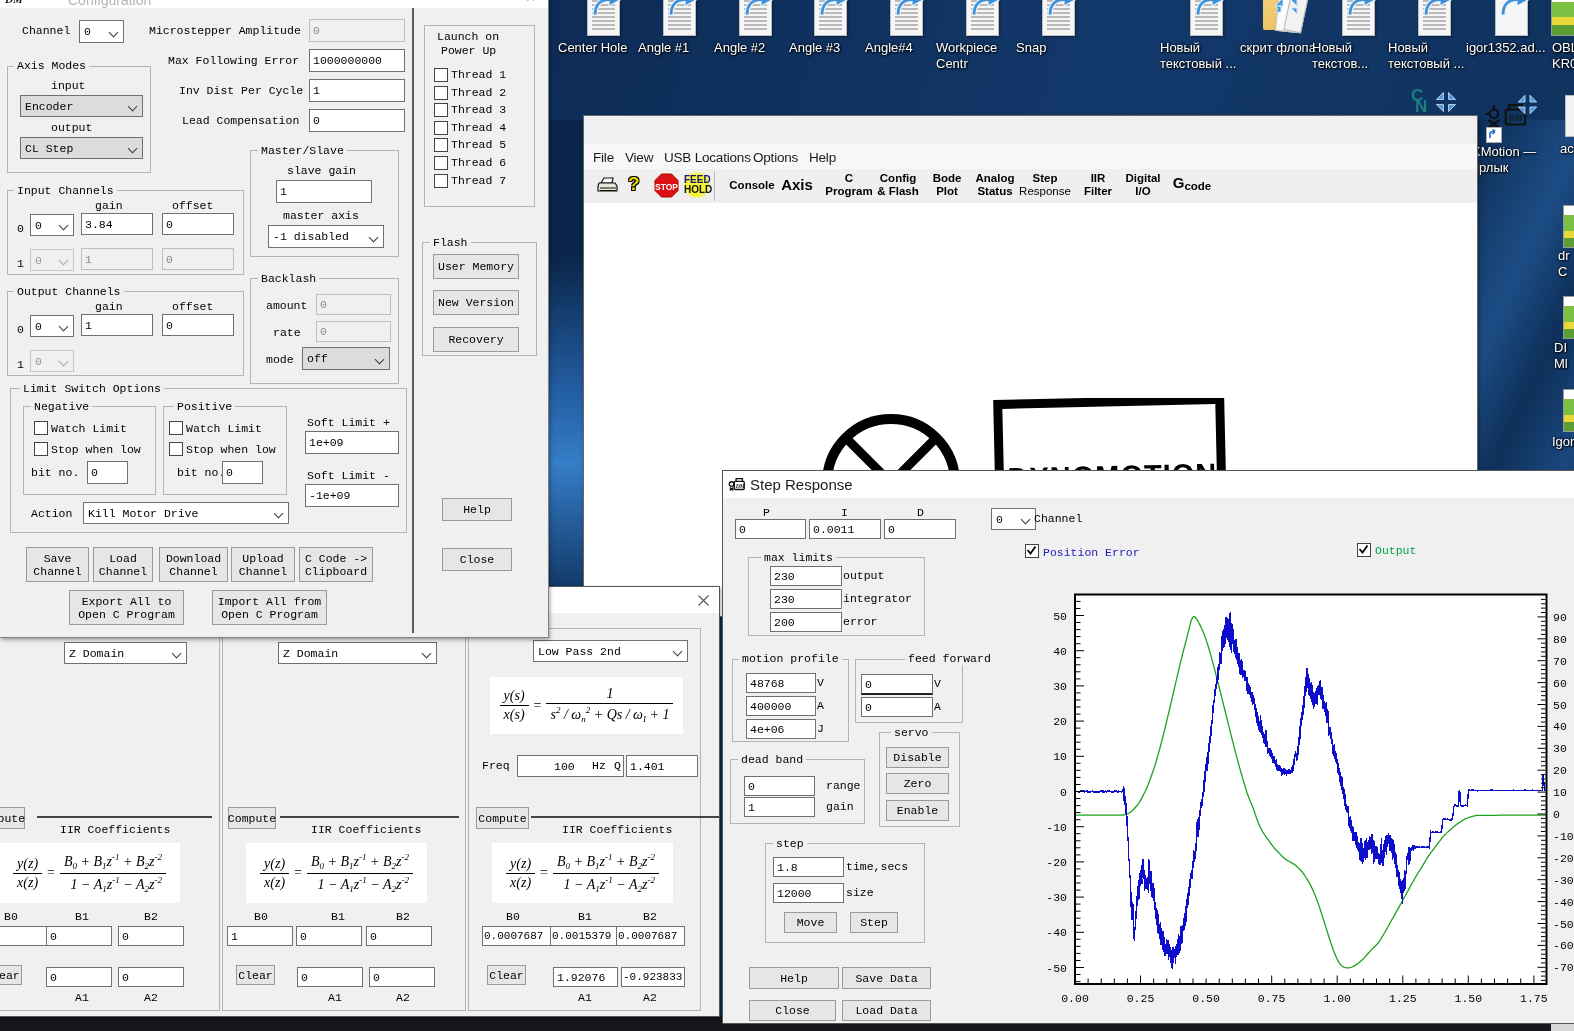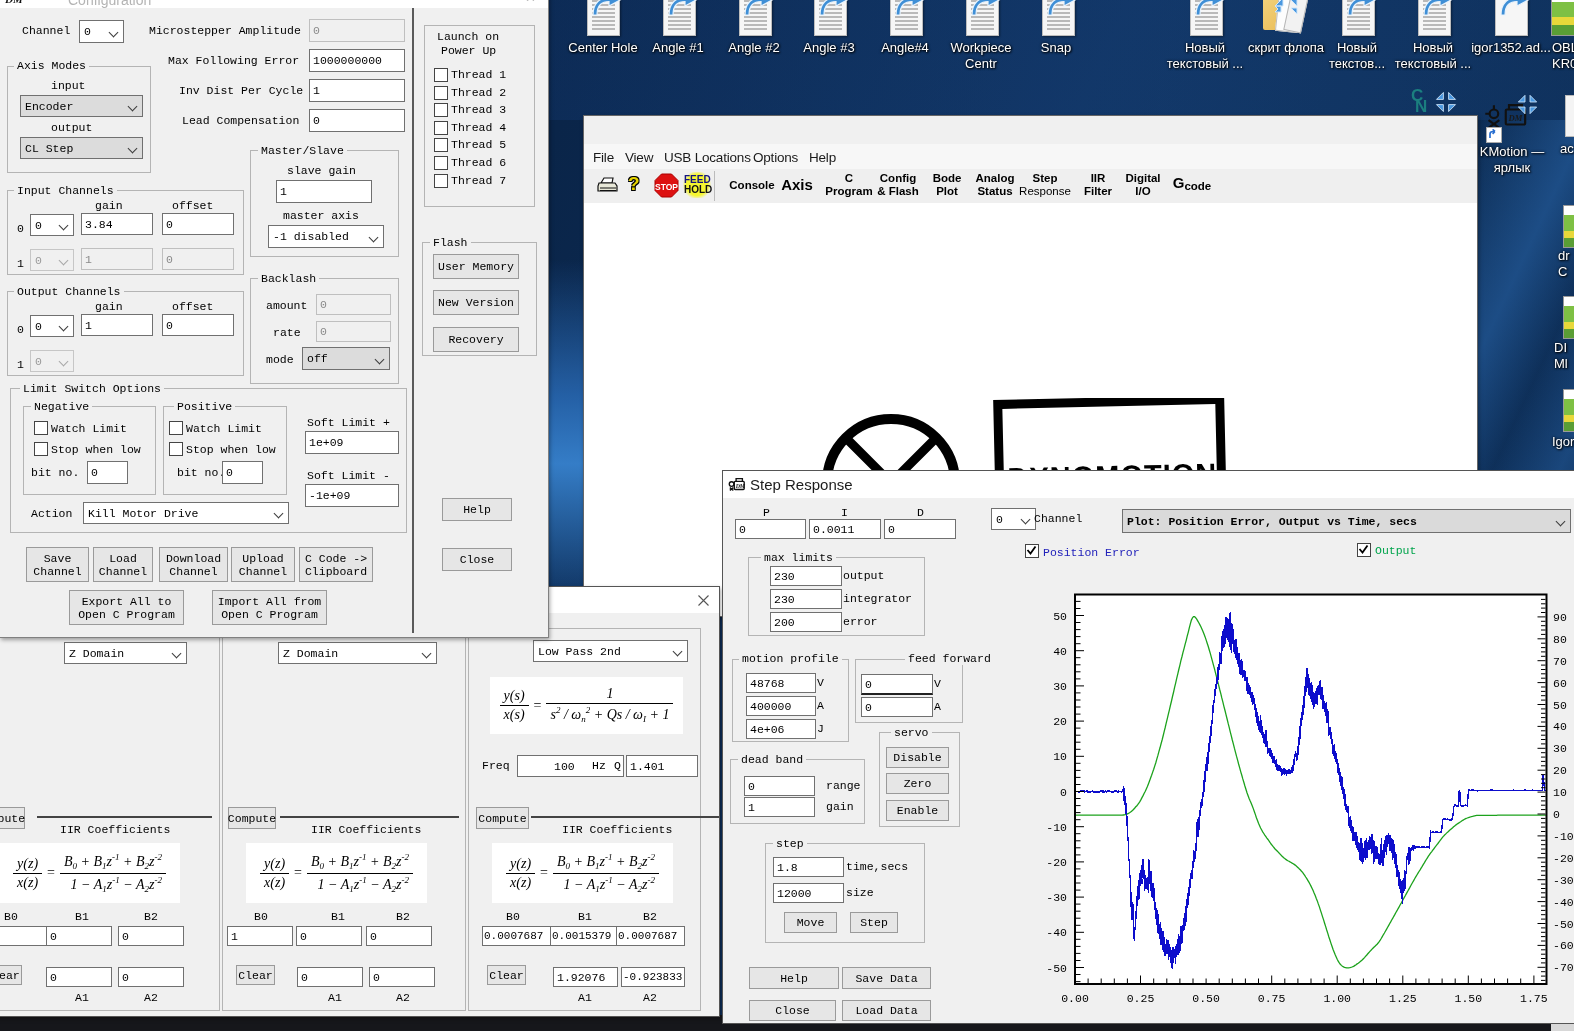--- a/index.html
+++ b/index.html
@@ -1,20 +1,20 @@
 <!DOCTYPE html>
 <html><head><meta charset="utf-8">
 <style>
 html,body{margin:0;padding:0;width:1574px;height:1031px;overflow:hidden;}
 body{font-family:"Liberation Sans",sans-serif;background:#0d2c55;position:relative;}
 .abs{position:absolute;}
 
 #desk{position:absolute;left:0;top:0;width:1574px;height:1031px;
 background:linear-gradient(115deg,#081e3c 0%,#0a2549 30%,#0d2d58 55%,#0b294e 80%,#082040 100%);}
-.ic-label{position:absolute;color:#fff;font-size:13px;text-align:center;text-shadow:1px 1px 2px #000,0 0 3px #000;line-height:16px;}
+.ic-label{position:absolute;color:#fff;font-size:13px;text-shadow:1px 1px 2px #000,0 0 3px #000;line-height:16px;}
 .doc{position:absolute;width:31px;height:40px;background:#f6f6f6;border:1px solid #bdbdbd;box-shadow:1px 1px 2px rgba(0,0,0,.4);}
 .doc .lines{position:absolute;left:4px;right:4px;top:3px;bottom:3px;background:repeating-linear-gradient(#f6f6f6 0,#f6f6f6 2px,#b9b9b9 2px,#b9b9b9 4px);}
 
 .win{position:absolute;background:#f0f0f0;border:1px solid #7b7b7b;box-shadow:1px 2px 4px rgba(0,0,0,.35);}
 .tbar{position:absolute;left:0;right:0;top:0;background:#fff;}
 .edit{position:absolute;background:#fff;border:1px solid #707070;font-family:"Liberation Mono",monospace;font-size:11.5px;color:#000;padding:0 0 0 3px;display:flex;align-items:center;}
 .edit.dis{background:#f0f0f0;border-color:#bfbfbf;color:#8a8a8a;}
 .cmb{position:absolute;background:#fff;border:1px solid #707070;font-family:"Liberation Mono",monospace;font-size:11.5px;color:#000;display:flex;align-items:center;padding-left:4px;}
 .cmb.gray{background:#dcdcdc;}
 .cmb .chev{position:absolute;right:5px;top:50%;margin-top:-4px;width:8px;height:8px;}
@@ -331,21 +331,20 @@
  </div>
  <div class="abs" style="left:0;top:27px;width:860px;height:525px;" id="stepbody">
   <div class="lbl" style="left:40px;top:8px;">P</div>
   <div class="lbl" style="left:118px;top:8px;">I</div>
   <div class="lbl" style="left:194px;top:8px;">D</div>
   <div class="edit" style="left:12px;top:21px;width:66px;height:18px;">0</div>
   <div class="edit" style="left:86px;top:21px;width:67px;height:18px;">0.0011</div>
   <div class="edit" style="left:161px;top:21px;width:67px;height:18px;">0</div>
   <div class="cmb" style="left:268px;top:10px;width:39px;height:20px;">0<span class="chev"></span></div>
   <div class="lbl" style="left:311px;top:14px;">Channel</div>
-  <div class="cmb" style="left:399px;top:11px;width:443px;height:22px;background:#dadada;font-weight:bold;">Plot: Position Error, Output vs Time, secs<span class="chev"></span></div>
   <div class="cb" style="left:302px;top:46px;"></div>
       <svg class="abs" style="left:303px;top:47px;" width="11" height="11">
         <path d="M1.5 5 L4.5 8.5 L9.5 1.5" stroke="#000" stroke-width="1.8" fill="none"></path>
       </svg>
   <div class="lbl" style="left:320px;top:48px;color:#2222bb;">Position Error</div>
   <div class="cb" style="left:634px;top:45px;"></div>
       <svg class="abs" style="left:635px;top:46px;" width="11" height="11">
         <path d="M1.5 5 L4.5 8.5 L9.5 1.5" stroke="#000" stroke-width="1.8" fill="none"></path>
       </svg>
   <div class="lbl" style="left:652px;top:46px;color:#00a44c;">Output</div>

